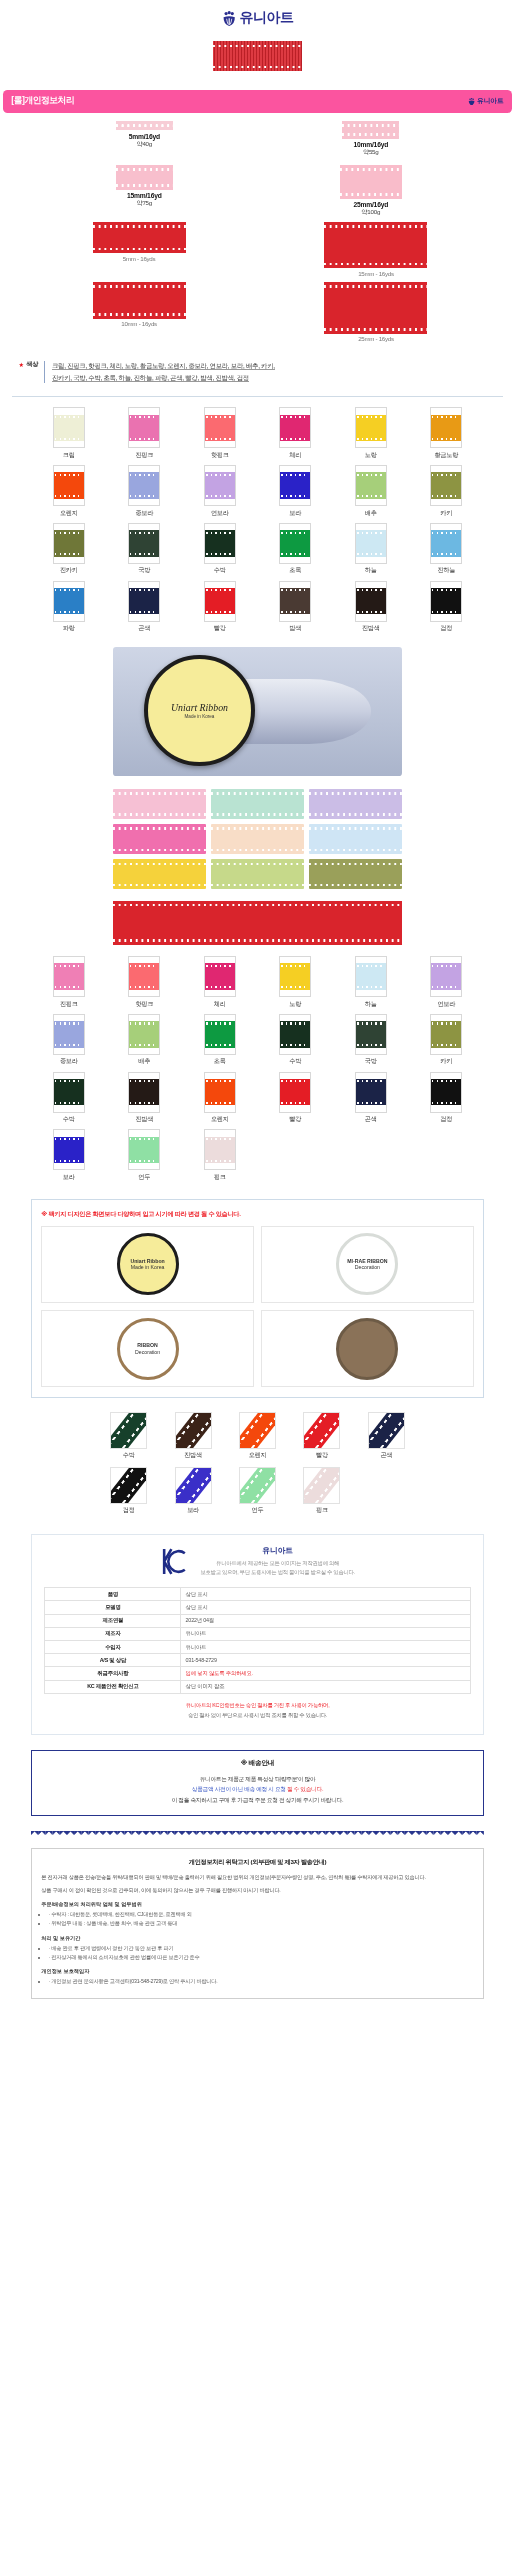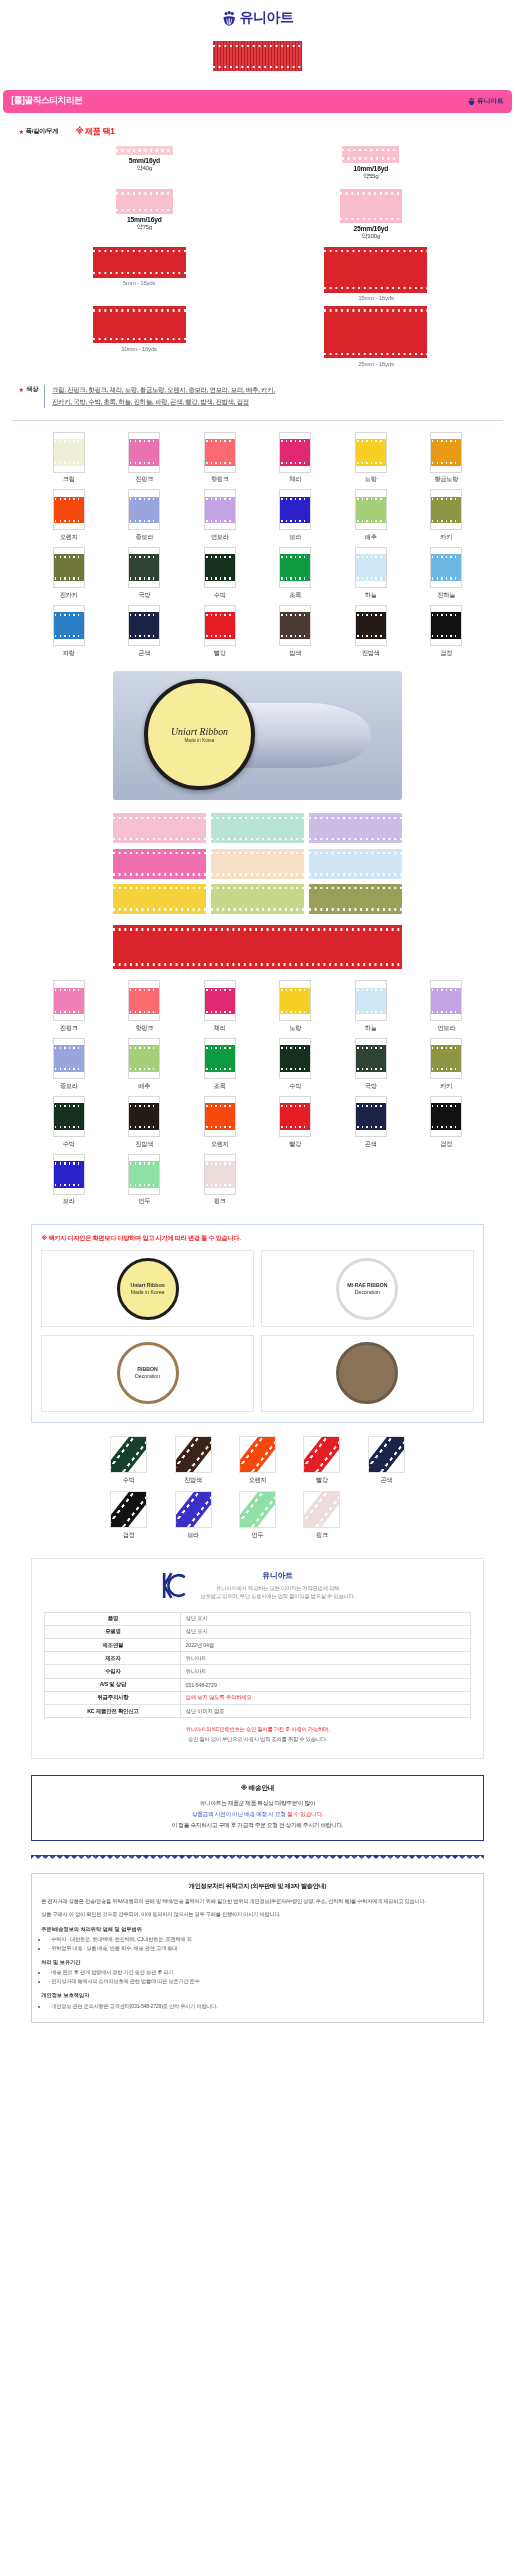--- a/index.html
+++ b/index.html
@@ -275,39 +275,32 @@
     </div>
 
 
     <div class="hero-swatch ribbed">
       <span class="stitch-top"></span>
       <span class="stitch-bottom"></span>
     </div>
   </section>
 
   <div class="section-bar">
-    <span class="title">[롤]골직스티치리본</span>
+    <span class="title">[롤]개인정보처리</span>
     <span class="brandmini">
       <svg viewBox="0 0 28 30" width="7.2" height="7.7" aria-hidden="true">
         <circle cx="8" cy="5" r="3.1" fill="#1f2c86"></circle>
           <circle cx="14" cy="3.2" r="3.1" fill="#1f2c86"></circle>
         <circle cx="20" cy="5" r="3.1" fill="#1f2c86"></circle>
         <path d="M3 12 Q14 8 25 12 Q25 26 14 29 Q3 26 3 12 Z" fill="#1f2c86"></path>
       </svg>
       <span>유니아트</span>
     </span>
   </div>
 
-  <div class="spec-head">
-    <span class="label">
-      <span class="star">★</span>
-      <span>폭/길이/무게</span>
-    </span>
-    <span class="pick">※ 제품 택1</span>
-  </div>
 
   <div class="size-grid">
       <div class="size-cell">
         <div class="sw ribbed" style="width:57px;height:9.3px;background:#f7cdd6">
           <span class="stitch-top"></span>
           <span class="stitch-bottom"></span>
         </div>
         <div class="n1">5mm/16yd</div>
         <div class="n2">약40g</div>
       </div>

